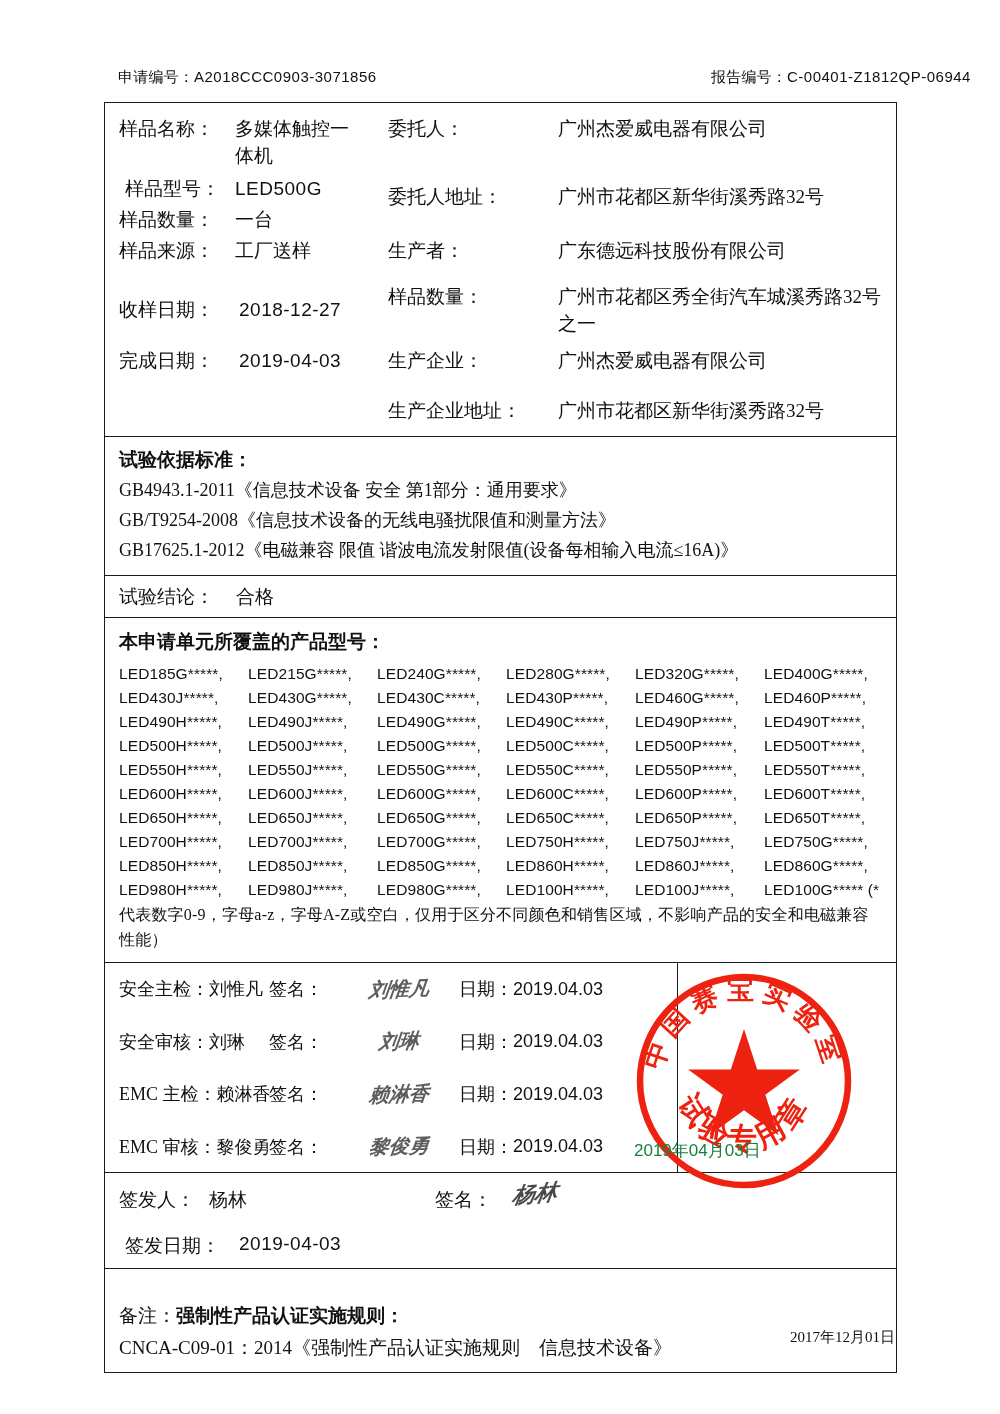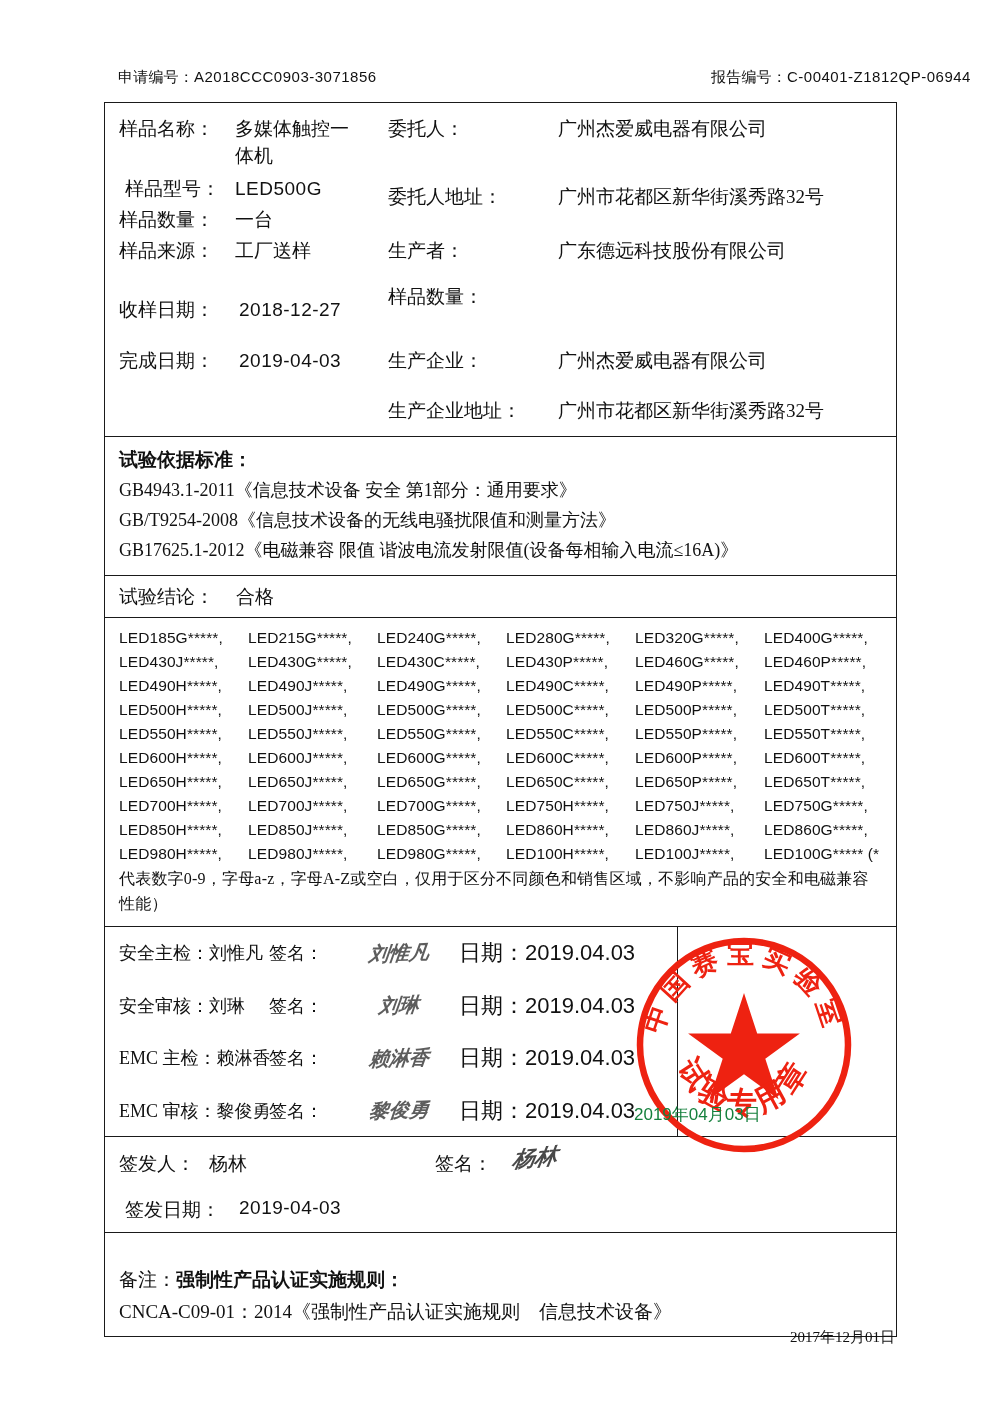--- a/index.html
+++ b/index.html
@@ -153,21 +153,21 @@
     font-style: italic;
     font-weight: bold;
     font-size: 20px;
     color: #3a3a3a;
     text-align: center;
     transform: skewX(-8deg) rotate(-2deg);
     opacity: .82;
   }
   .sig-date {
     font-family: "Liberation Sans", "DejaVu Sans", sans-serif;
-    font-size: 22px;
+    font-size: 18px;
     white-space: nowrap;
   }
   .sig-right {
     position: absolute;
     left: 573px; top: 0;
     width: 218px; height: 210px;
     overflow: visible;
   }
 
   
@@ -269,20 +269,22 @@
       <div class="cell lbl-cn" style="left:283px; top:12px;">委托人：</div>
       <div class="cell lbl-cn" style="left:453px; top:12px;">广州杰爱威电器有限公司</div>
 
       <div class="cell lbl-cn" style="left:283px; top:80px;">委托人地址：</div>
       <div class="cell lbl-cn" style="left:453px; top:80px;">广州市花都区新华街溪秀路32号</div>
 
       <div class="cell lbl-cn" style="left:283px; top:134px;">生产者：</div>
       <div class="cell lbl-cn" style="left:453px; top:134px;">广东德远科技股份有限公司</div>
 
       <div class="cell lbl-cn" style="left:283px; top:180px;">样品数量：</div>
+      <div class="cell lbl-cn" style="left:453px; top:180px;">广州市花都区秀全街汽车城溪秀路32号
+之一</div>
 
       <div class="cell lbl-cn" style="left:283px; top:244px;">生产企业：</div>
       <div class="cell lbl-cn" style="left:453px; top:244px;">广州杰爱威电器有限公司</div>
 
       <div class="cell lbl-cn" style="left:283px; top:294px;">生产企业地址：</div>
       <div class="cell lbl-cn" style="left:453px; top:294px;">广州市花都区新华街溪秀路32号</div>
     </div>
 
     <div class="band std">
       <div class="std-title">试验依据标准：</div>
@@ -291,20 +293,21 @@
       <div class="std-item">GB17625.1-2012《电磁兼容 限值 谐波电流发射限值(设备每相输入电流≤16A)》</div>
     </div>
 
     <div class="band concl">
       <span>试验结论：</span>
       <span class="gap"></span>
       <span>合格</span>
     </div>
 
     <div class="band models">
+      <div class="models-title">本申请单元所覆盖的产品型号：</div>
 
       <div class="model-row">
         <span class="model-cell">LED185G*****,</span>
         <span class="model-cell">LED215G*****,</span>
         <span class="model-cell">LED240G*****,</span>
         <span class="model-cell">LED280G*****,</span>
         <span class="model-cell">LED320G*****,</span>
         <span class="model-cell wide">LED400G*****,</span>
       </div>
       <div class="model-row">

